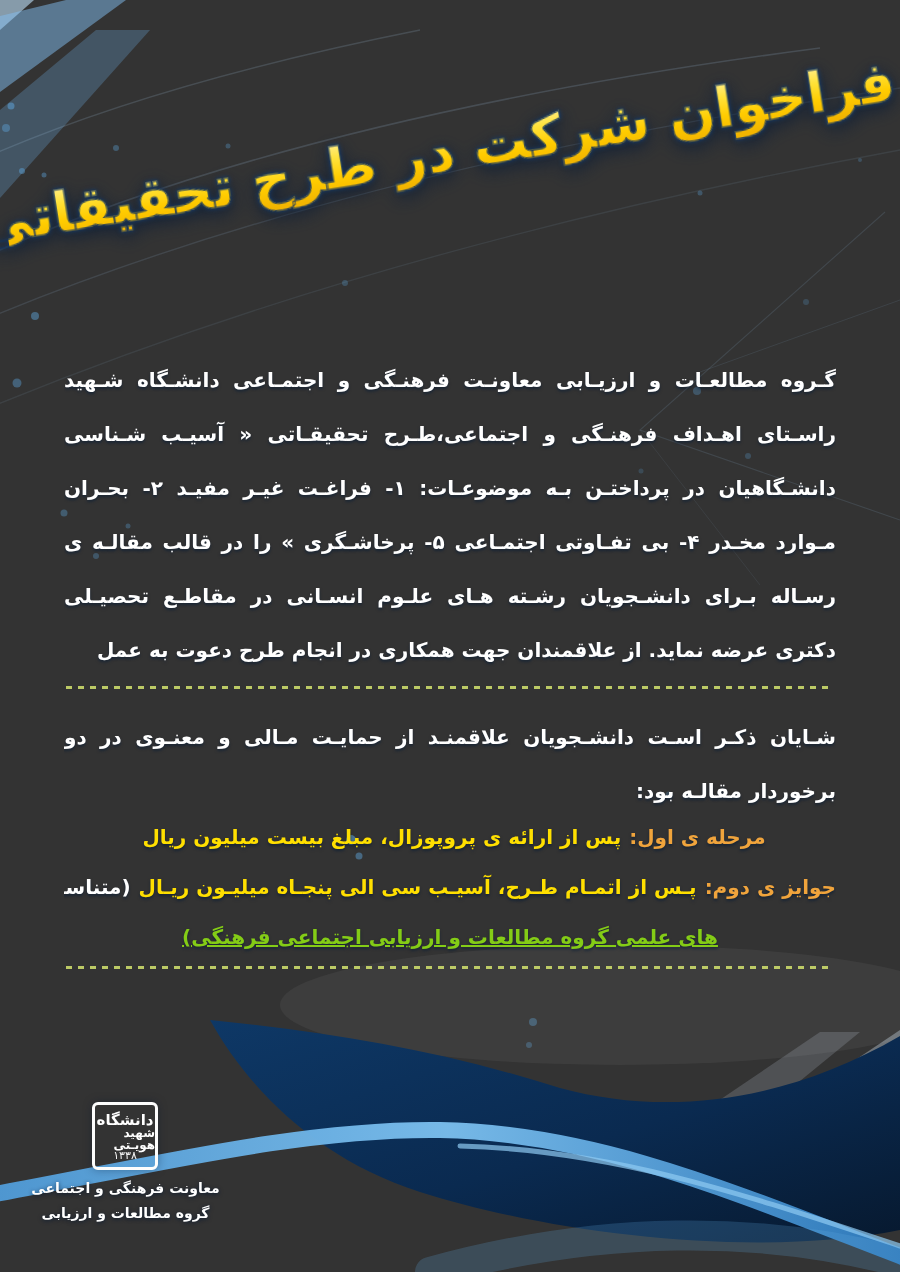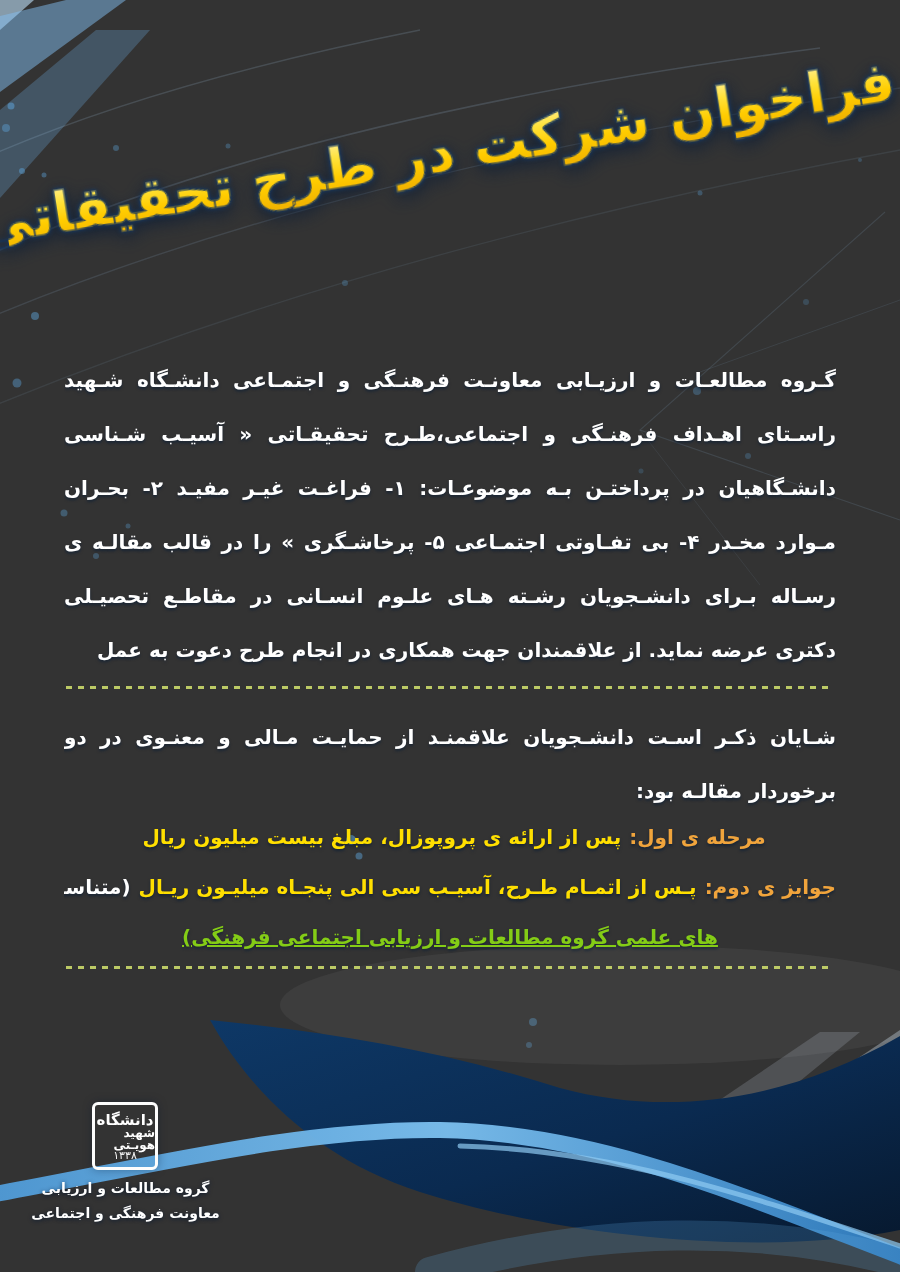--- a/index.html
+++ b/index.html
@@ -174,17 +174,17 @@
 
   <div class="dash d2"></div>
 
 
   <div class="seal">
     <div class="s1">دانشگاه</div>
     <div class="s2">شهید هویـتی</div>
     <div class="yr">۱۳۳۸</div>
   </div>
   <div class="seal-caption">
+    <div>معاونت فرهنگی و اجتماعی</div>
     <div>گروه مطالعات و ارزیابی</div>
-    <div>معاونت فرهنگی و اجتماعی</div>
   </div>
 
 </div>
 
 </body></html>

